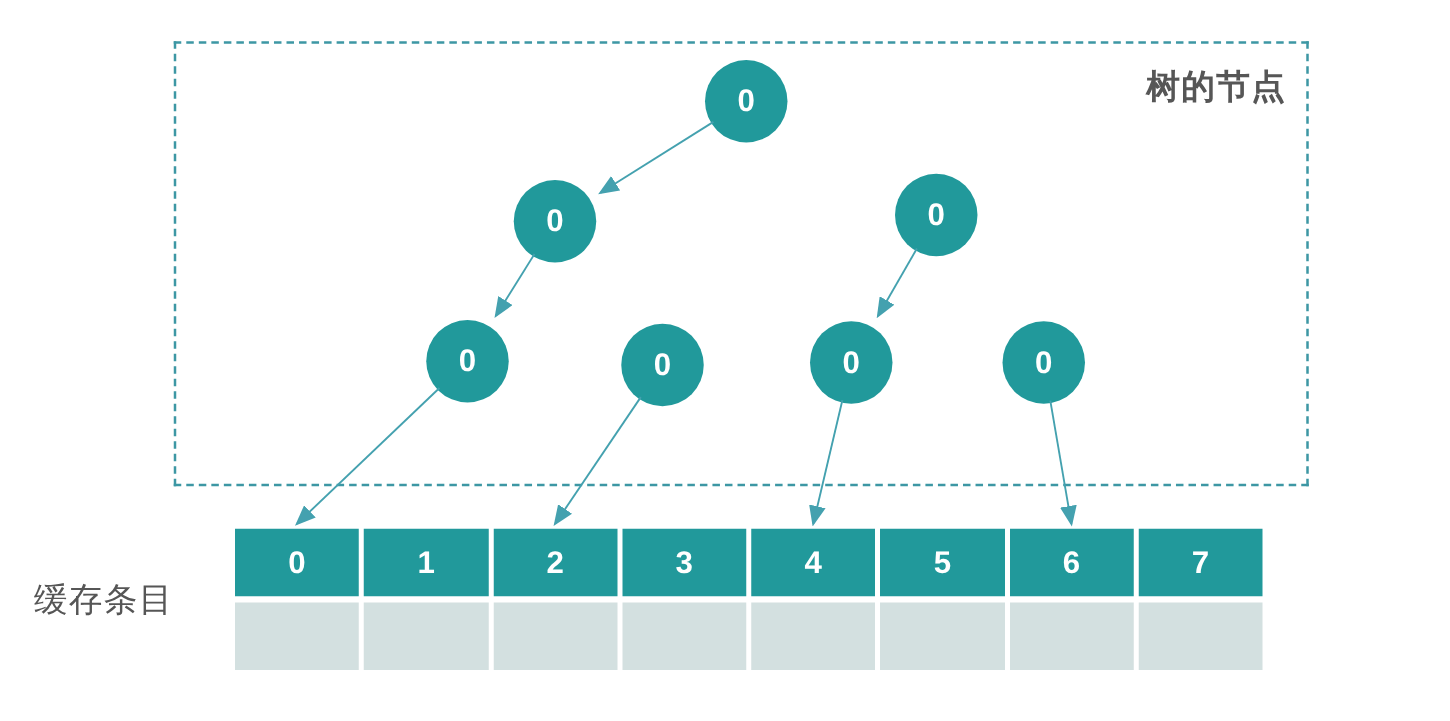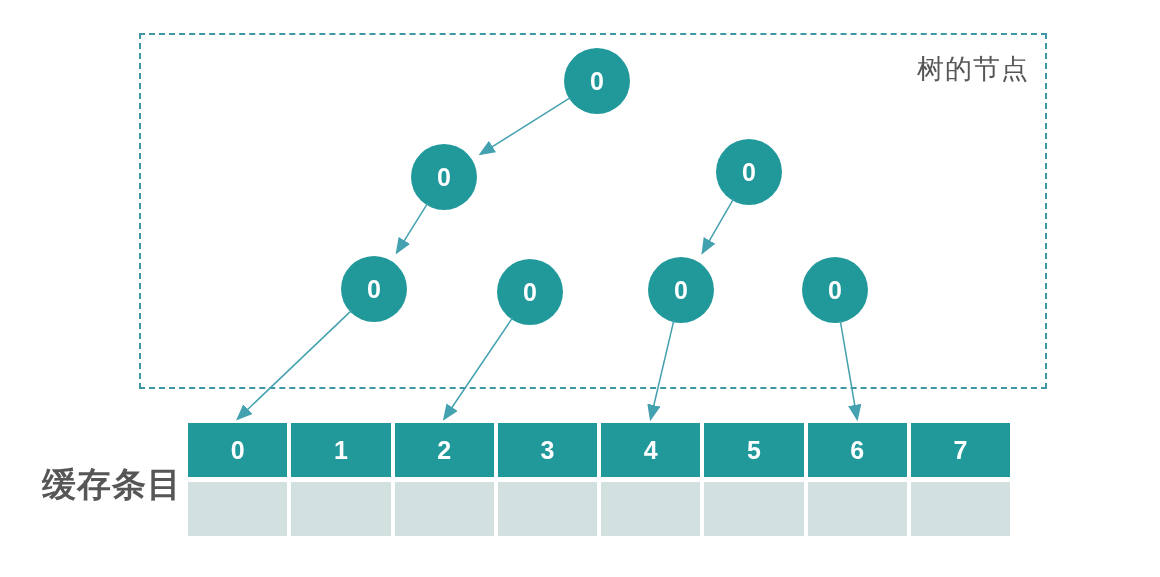--- a/index.html
+++ b/index.html
@@ -22,21 +22,21 @@
     width: 904px;
     height: 352px;
     border: 2px dashed var(--dash, #3D97A4);
     box-sizing: content-box;
   }
   .tree-box-label {
     position: absolute;
     top: 16px;
     right: 16px;
     font-size: 27px;
-    font-weight: 400;
+    font-weight: 700;
     color: var(--label, #565656);
     letter-spacing: 1px;
   }
   .edges-svg {
     position: absolute;
     left: 0;
     top: 0;
     width: 1160px;
     height: 577px;
     pointer-events: none;
@@ -53,24 +53,24 @@
     justify-content: center;
     z-index: 2;
   }
   .node span {
     color: #ffffff;
     font-size: 25px;
     font-weight: bold;
   }
   .cache-label {
     position: absolute;
-    left: 42px;
+    left: 27px;
     top: 462px;
-    font-size: 34px;
-    font-weight: 700;
+    font-size: 27px;
+    font-weight: 400;
     color: var(--label, #565656);
     letter-spacing: 1px;
   }
   .cache-table {
     position: absolute;
     left: 188px;
     top: 423px;
     width: 822px;
     display: flex;
     flex-direction: column;

